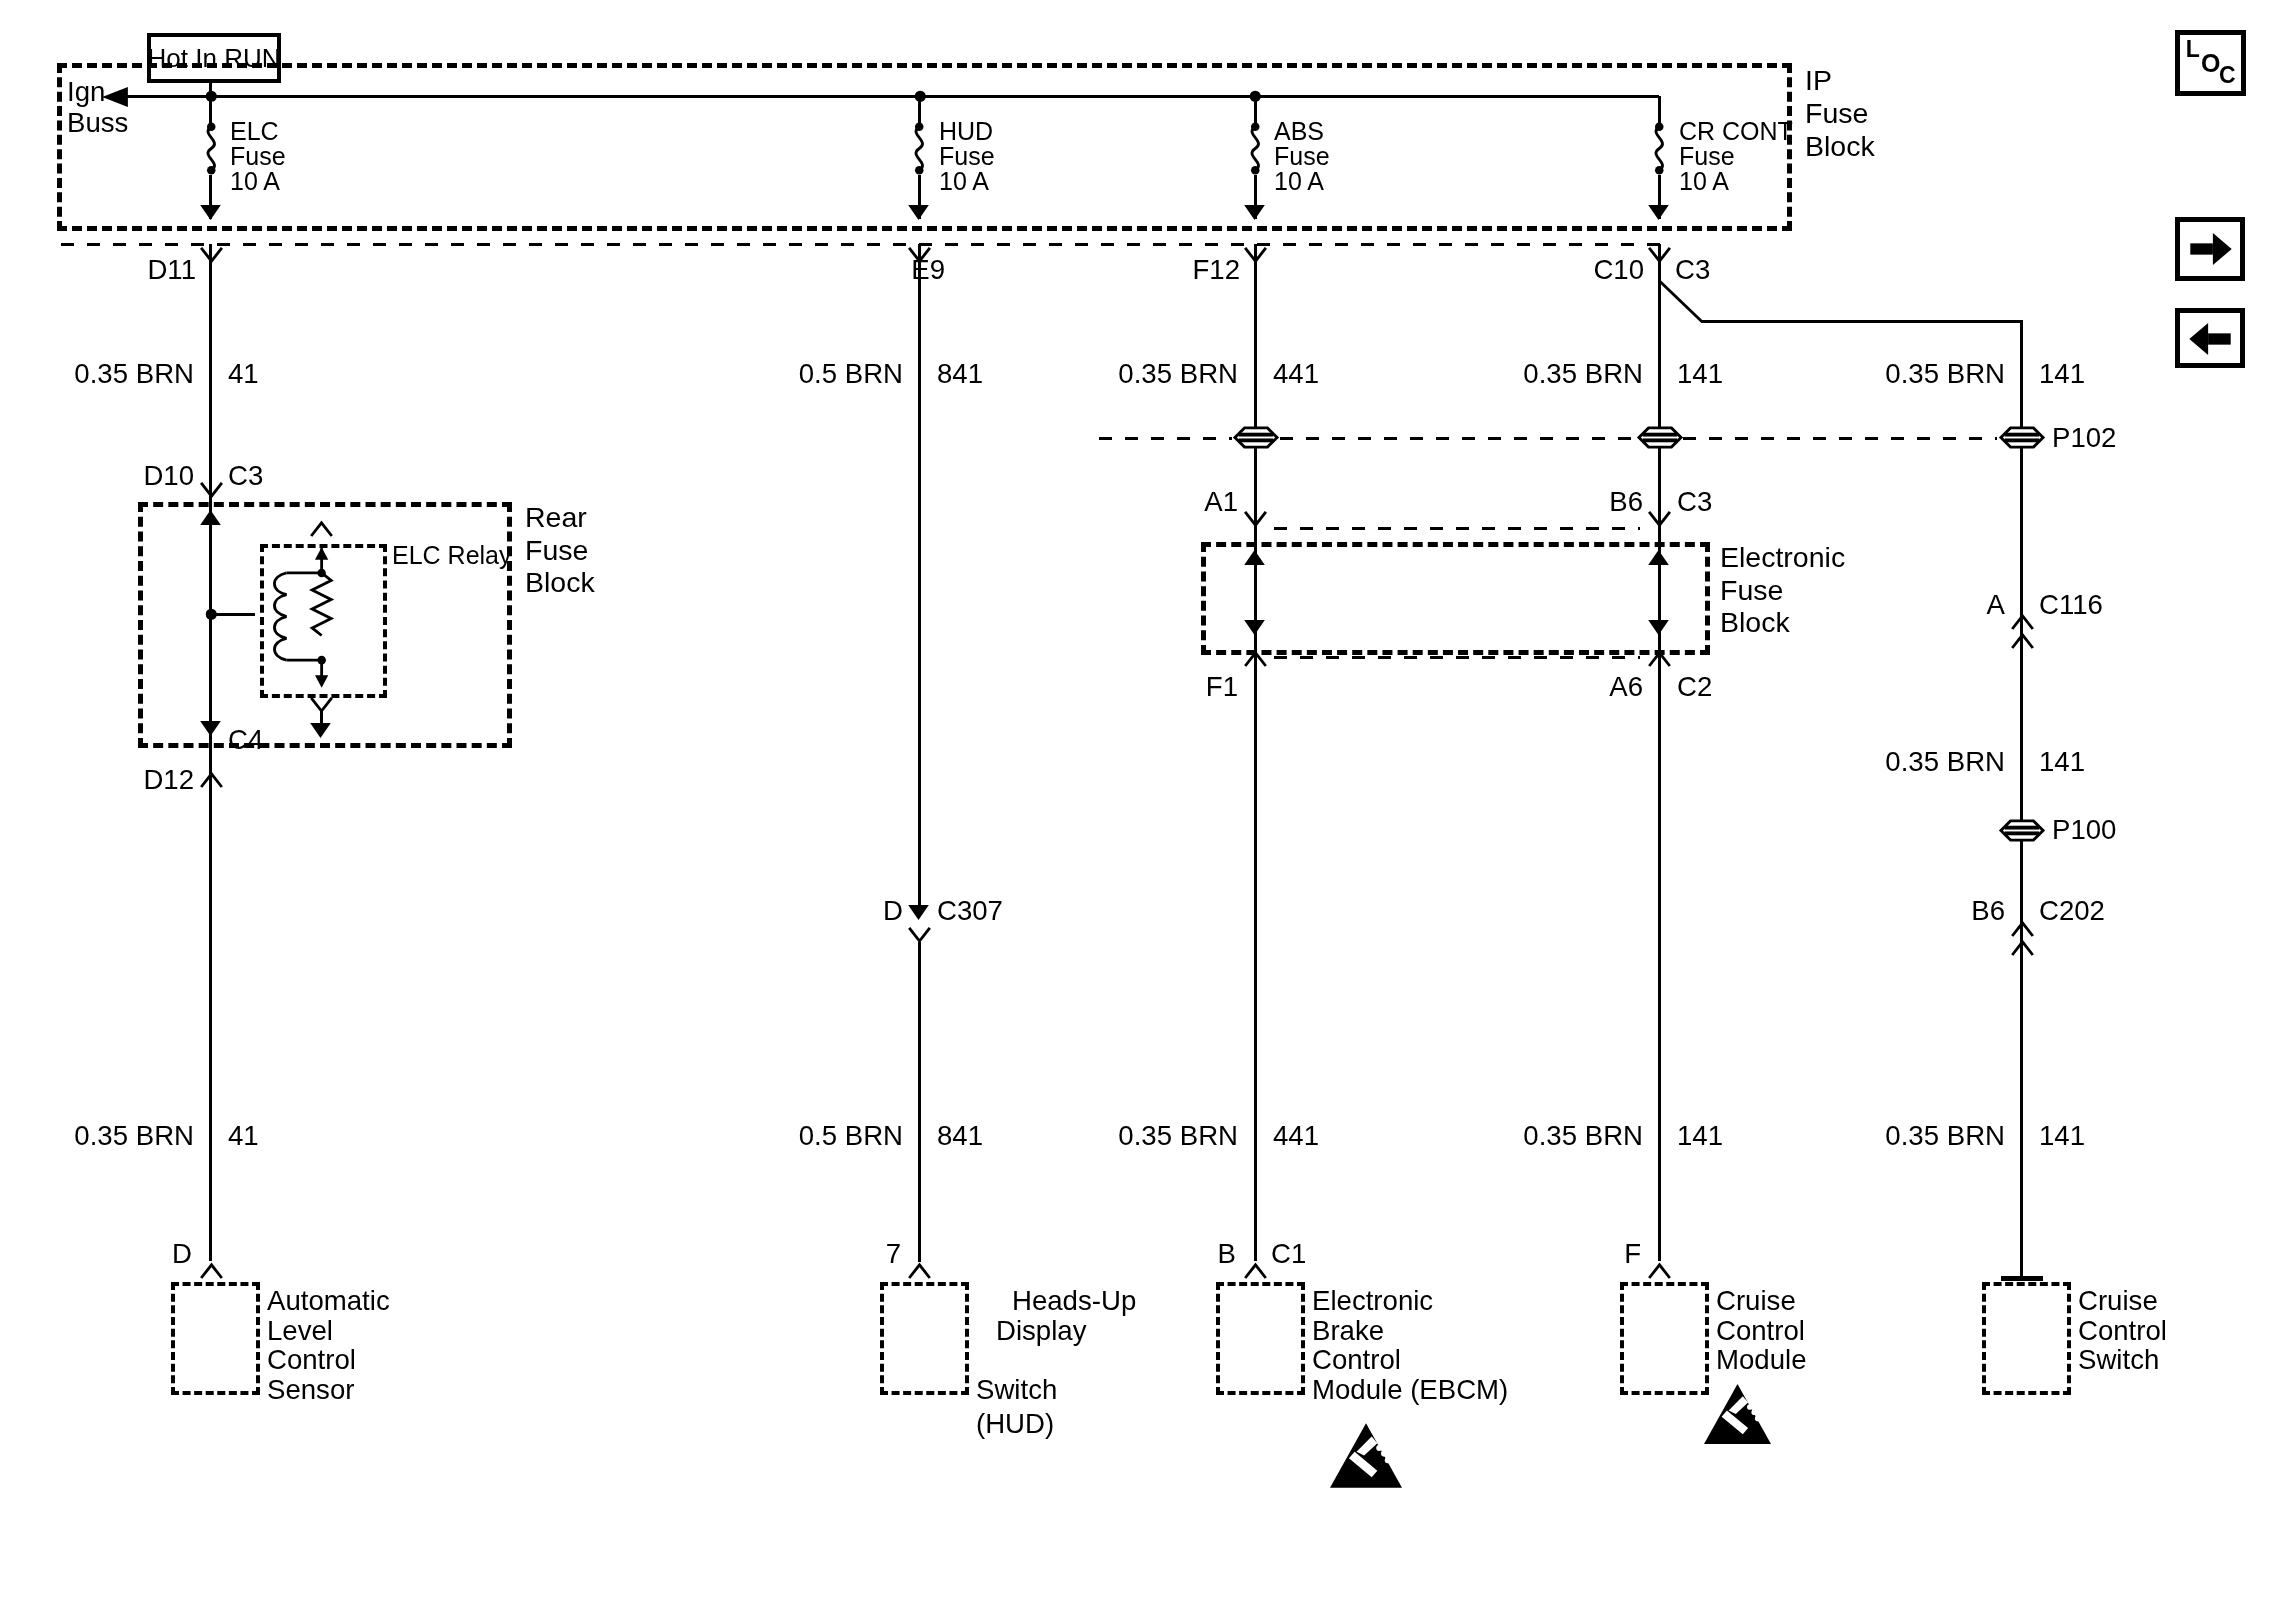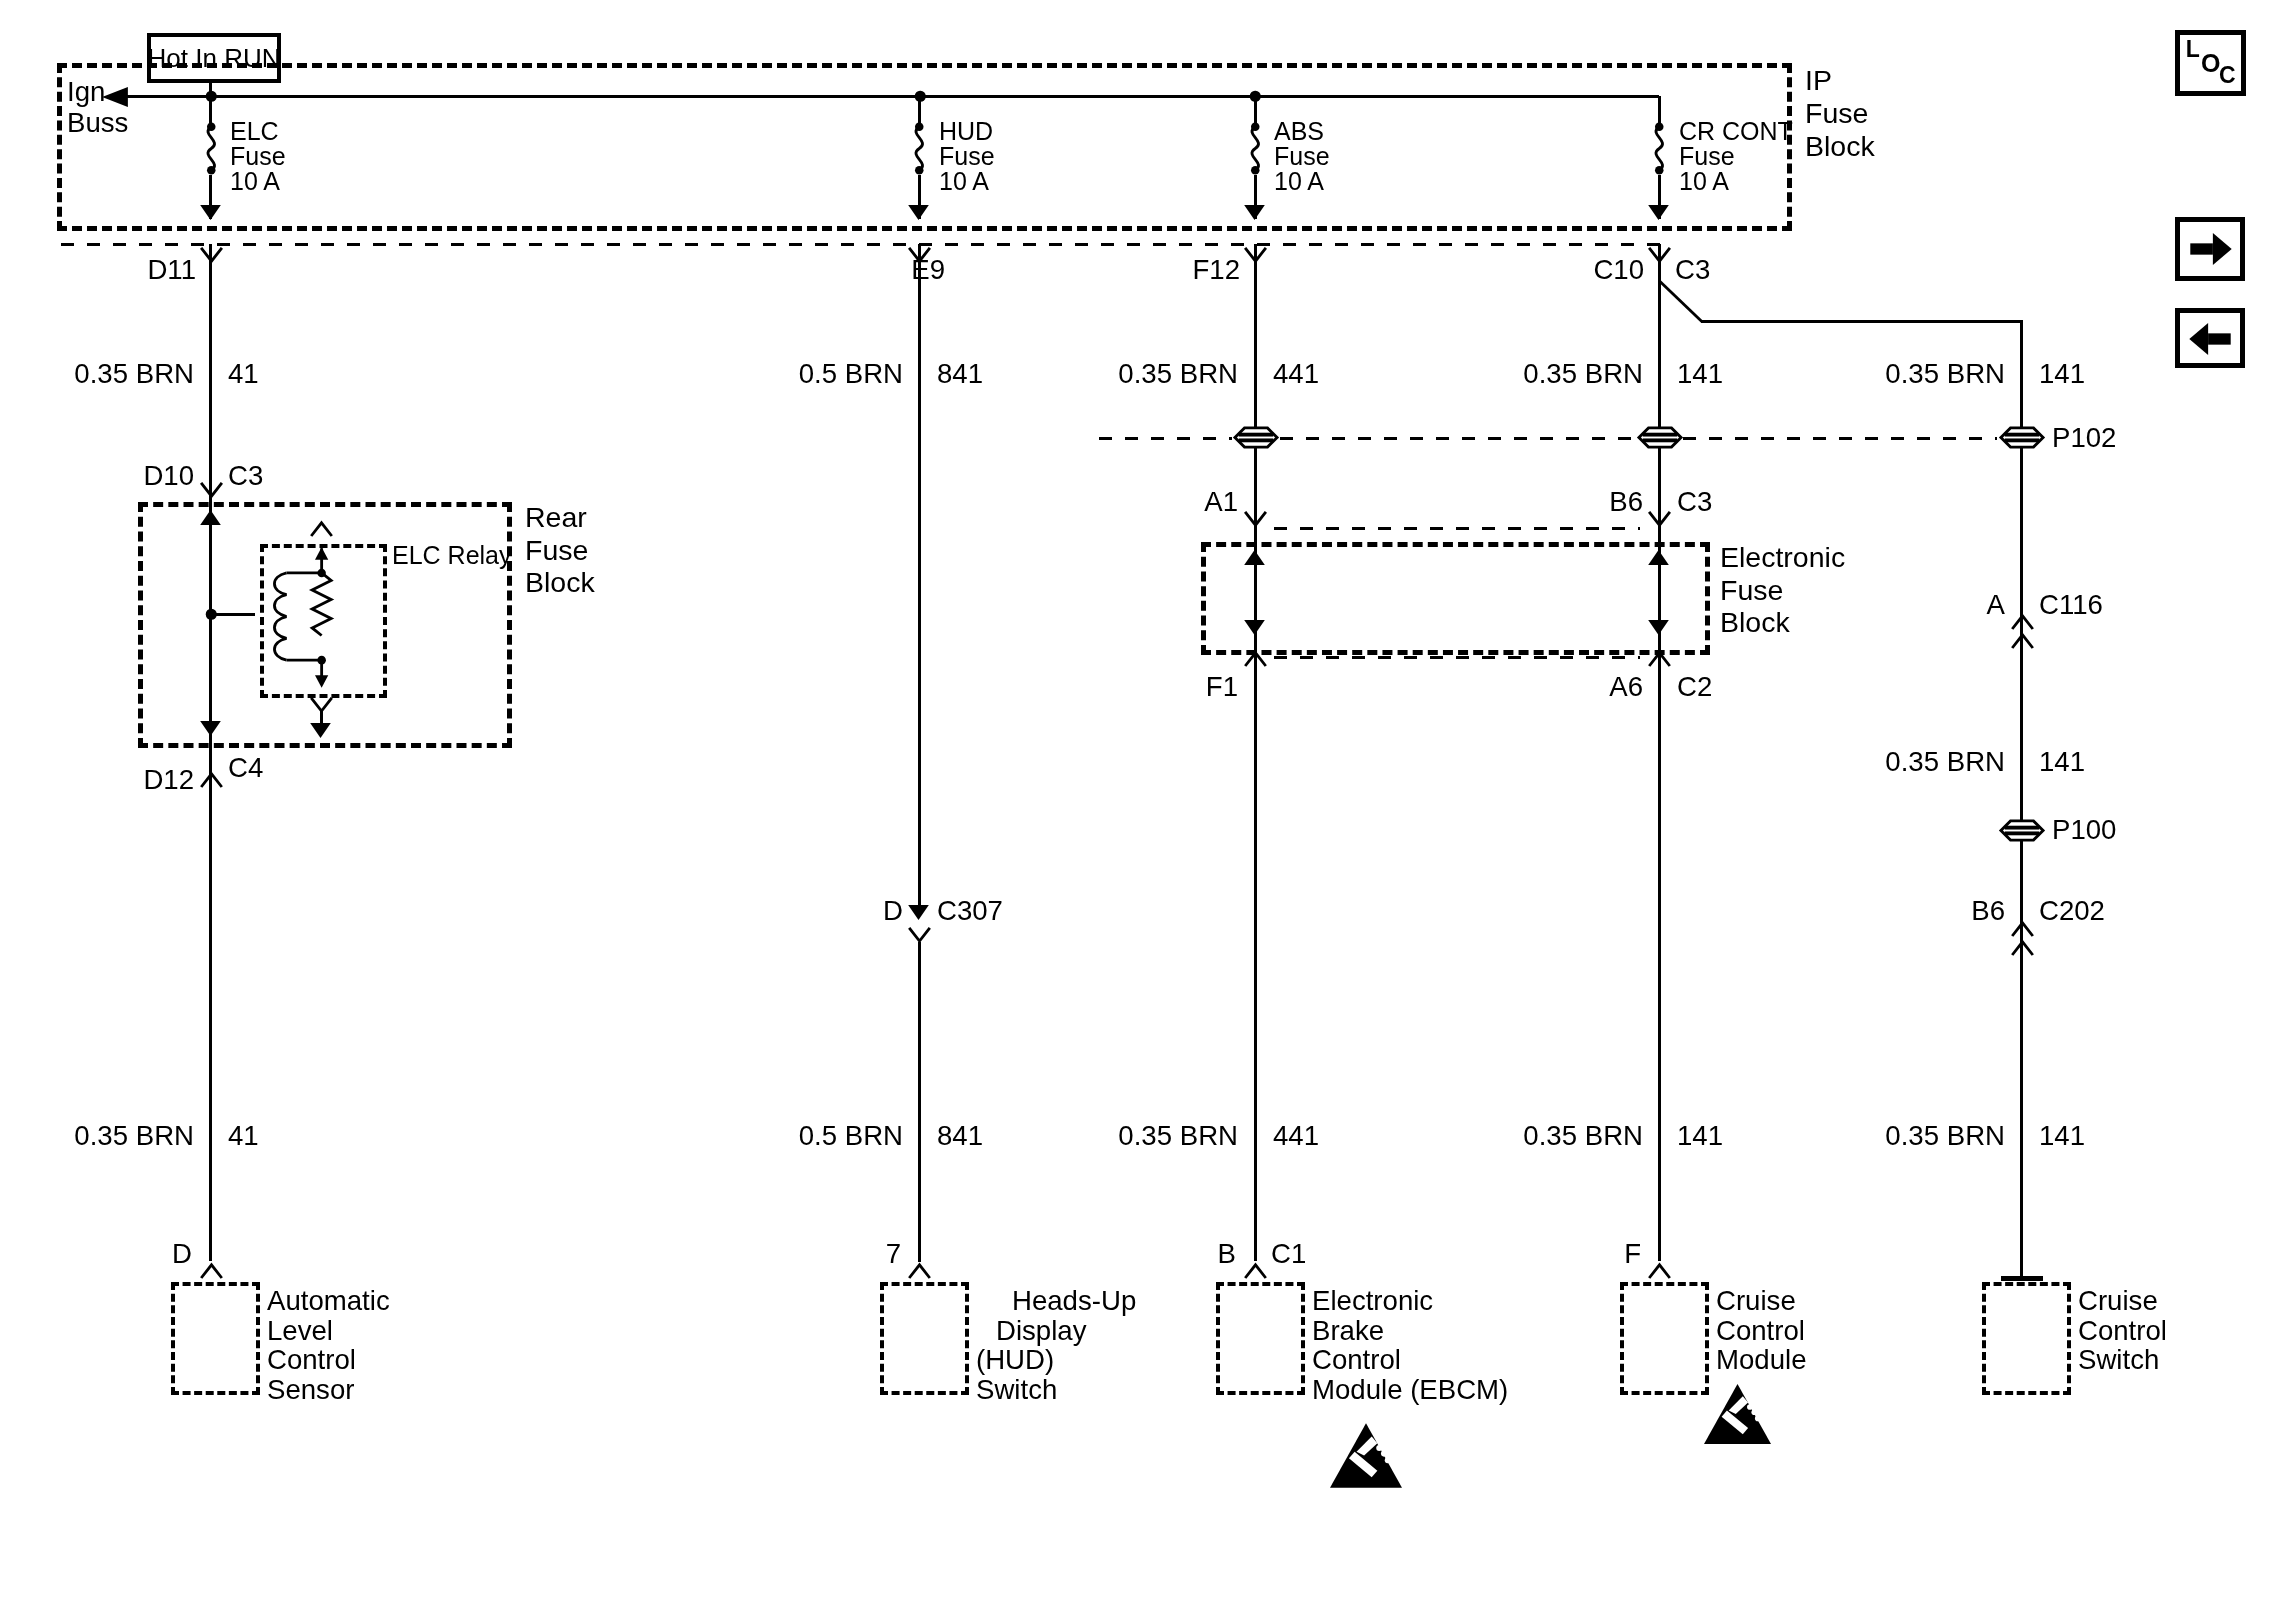--- a/index.html
+++ b/index.html
@@ -223,21 +223,21 @@
   </svg>
   <svg class="ic" style="left:308px;top:696px" width="27" height="15" viewBox="0 0 28 16">
       <use href="#sym-vee"></use>
     </svg>
   <div class="v" style="left:320px;top:711px;height:21px"></div>
   <svg class="ic" style="left:310px;top:723px" width="21" height="15" viewBox="0 0 22 16">
       <use href="#sym-arr-dn"></use>
     </svg>
 
   <span class="lbl l" style="left:194px;top:780px">D12</span>
-  <span class="lbl r" style="left:228px;top:768px">C4</span>
+  <span class="lbl r" style="left:228px;top:740px">C4</span>
   <svg class="ic" style="left:198px;top:772px" width="27" height="15" viewBox="0 0 28 16">
       <use href="#sym-hat"></use>
     </svg>
 
   <span class="lbl l" style="left:1238px;top:502px">A1</span>
   <span class="lbl l" style="left:1643px;top:502px">B6</span>
   <span class="lbl r" style="left:1677px;top:502px">C3</span>
   <svg class="ic" style="left:1242px;top:510px" width="27" height="17" viewBox="0 0 28 18">
       <use href="#sym-vee"></use>
     </svg>
@@ -339,21 +339,21 @@
 
   <div class="compbox" style="left:171px;top:1282px"></div>
   <span class="lbl r" style="left:267px;top:1301px">Automatic</span>
   <span class="lbl r" style="left:267px;top:1331px">Level</span>
   <span class="lbl r" style="left:267px;top:1360px">Control</span>
   <span class="lbl r" style="left:267px;top:1390px">Sensor</span>
 
   <div class="compbox" style="left:880px;top:1282px"></div>
   <span class="lbl r" style="left:1012px;top:1301px">Heads-Up</span>
   <span class="lbl r" style="left:996px;top:1331px">Display</span>
-  <span class="lbl r" style="left:976px;top:1360px">(HUD)</span>
+  <span class="lbl r" style="left:976px;top:1424px">(HUD)</span>
   <span class="lbl r" style="left:976px;top:1390px">Switch</span>
 
   <div class="compbox" style="left:1216px;top:1282px"></div>
   <span class="lbl r" style="left:1312px;top:1301px">Electronic</span>
   <span class="lbl r" style="left:1312px;top:1331px">Brake</span>
   <span class="lbl r" style="left:1312px;top:1360px">Control</span>
   <span class="lbl r" style="left:1312px;top:1390px">Module (EBCM)</span>
   <svg class="ic" style="left:1330px;top:1423px" width="72" height="65" viewBox="0 0 76 68">
       <use href="#sym-esd"></use>
     </svg>

